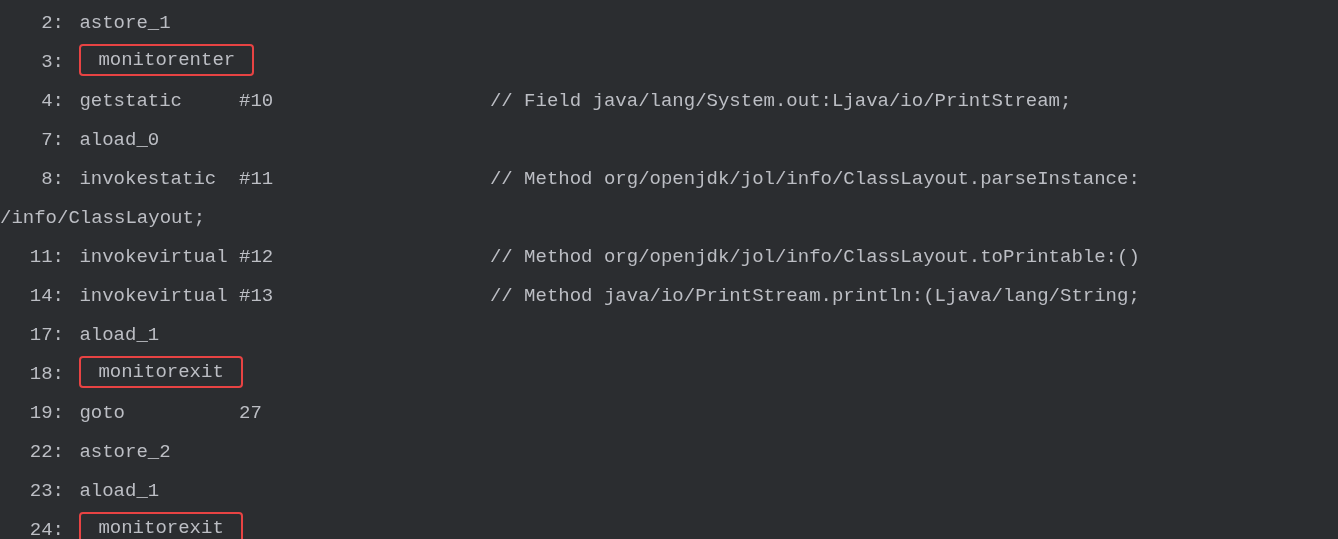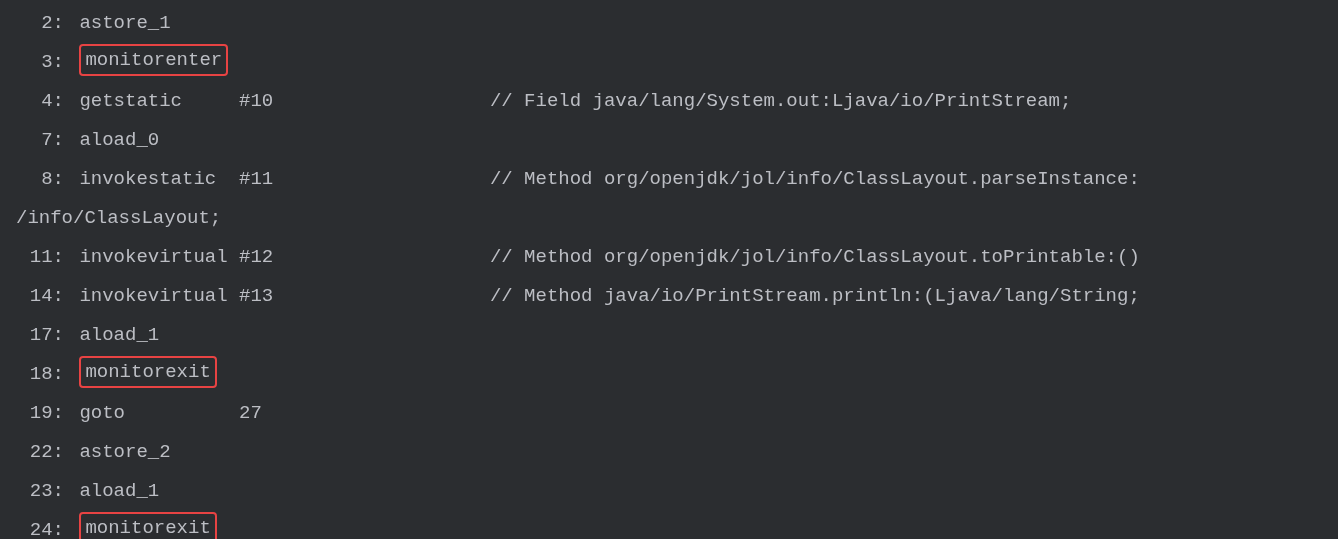--- a/index.html
+++ b/index.html
@@ -39,28 +39,28 @@
       display: inline-block;
       text-align: center;
     }
     .comment {
       display: inline-block;
       text-align: center;
     }
     .highlight-box {
       border: 2.5px solid #e84343;
       border-radius: 4px;
-      padding: 0px 4px;
+      padding: 0px 17px;
       display: inline-block;
       line-height: 28px;
       height: 32px;
       vertical-align: middle;
       position: relative;
       top: -2px;
     }
     .wrapped {
-      padding-left: 16px;
+      padding-left: 0px;
     }
   </style>
 </head>
 <body>
 
 <div class="code-container" id="code-root"><div class="line"><span class="offset">2:</span> <span class="opcode">astore_1</span></div><div class="line"><span class="offset">3:</span> <span class="highlight-box">monitorenter</span></div><div class="line"><span class="offset">4:</span> <span class="opcode">getstatic</span>     <span class="operand-col">#10</span>                   <span class="comment">// Field java/lang/System.out:Ljava/io/PrintStream;</span></div><div class="line"><span class="offset">7:</span> <span class="opcode">aload_0</span></div><div class="line"><span class="offset">8:</span> <span class="opcode">invokestatic</span>  <span class="operand-col">#11</span>                   <span class="comment">// Method org/openjdk/jol/info/ClassLayout.parseInstance:</span></div><div class="line"><span class="wrapped">/info/ClassLayout;</span></div><div class="line"><span class="offset">11:</span> <span class="opcode">invokevirtual</span> <span class="operand-col">#12</span>                   <span class="comment">// Method org/openjdk/jol/info/ClassLayout.toPrintable:()</span></div><div class="line"><span class="offset">14:</span> <span class="opcode">invokevirtual</span> <span class="operand-col">#13</span>                   <span class="comment">// Method java/io/PrintStream.println:(Ljava/lang/String;</span></div><div class="line"><span class="offset">17:</span> <span class="opcode">aload_1</span></div><div class="line"><span class="offset">18:</span> <span class="highlight-box">monitorexit</span></div><div class="line"><span class="offset">19:</span> <span class="opcode">goto</span>          <span class="operand-col">27</span></div><div class="line"><span class="offset">22:</span> <span class="opcode">astore_2</span></div><div class="line"><span class="offset">23:</span> <span class="opcode">aload_1</span></div><div class="line"><span class="offset">24:</span> <span class="highlight-box">monitorexit</span></div></div>
 
 </body></html>

